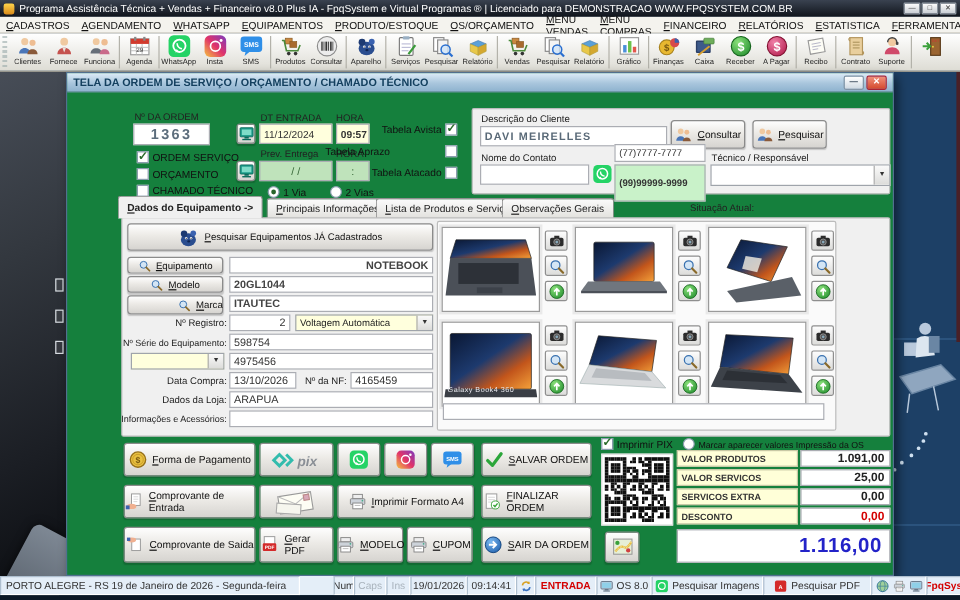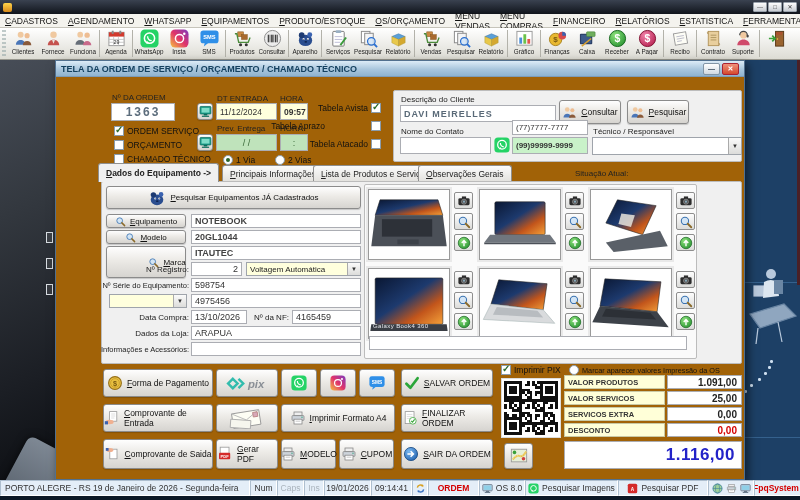--- a/index.html
+++ b/index.html
@@ -19,21 +19,21 @@
 .tbi .tl{max-width:30px;overflow:hidden;white-space:nowrap}
 .tbsep{width:1px;height:27px;background:#b3b2aa;margin:2px 1px 0 1px;flex:none}
 
 #deskL{position:absolute;left:0;top:60px;width:56px;height:420px;background:linear-gradient(155deg,#474d57 0%,#33383f 35%,#1b1e24 75%,#0c0e12 100%)}
 #deskR{position:absolute;right:0;top:60px;width:56px;height:420px;background:#1d4066}
 .dline{position:absolute;width:56px;height:1px;background:#35618d}
 .bracket{position:absolute;width:7px;height:11px;border:1px solid #d8dde2;background:rgba(255,255,255,.08)}
 #phone{position:absolute;left:12px;top:382px;width:46px;height:64px;background:linear-gradient(#7e8894,#5a636e);border-radius:7px;transform:rotate(28deg);box-shadow:0 0 8px rgba(0,0,0,.6)}
 #redgedge{position:absolute;right:0;top:60px;width:3px;height:225px;background:#4a2026}
 
-#win{position:absolute;left:55px;top:60px;width:690px;height:420px;background:#a16207;border:1px solid #51708f;box-shadow:3px 4px 9px rgba(0,0,0,.55)}
+#win{position:absolute;left:55px;top:60px;width:690px;height:420px;background:#15803d;border:1px solid #51708f;box-shadow:3px 4px 9px rgba(0,0,0,.55)}
 #wtitle{height:16px;background:linear-gradient(#dcebf7,#a9c6dd 55%,#8fb3cf);border-bottom:1px solid #7d9cb8;display:flex;align-items:center;padding:0 5px;font-size:9px;font-weight:bold;color:#14405f}
 #wtitle .wbtns{margin-left:auto;display:flex;gap:2px}
 .wbtn{width:17px;height:12px;border:1px solid #8295a6;border-radius:2px;background:linear-gradient(#fff,#cfd9e2);font-size:7px;line-height:10px;text-align:center;color:#345}
 .wbtn.close{background:linear-gradient(#f0907a,#d44a2e);border-color:#a23;color:#fff}
 .lbl{position:absolute;font-size:8px;color:#222;white-space:nowrap}
 .lblr{text-align:right}
 .fld{position:absolute;background:#fff;border:1px solid #abadb3;font-size:9px;color:#333;display:flex;align-items:center;padding:0 3px;overflow:hidden;white-space:nowrap}
 .yel{background:#ffffdd}
 .grn{background:#bfe3bb;color:#3a6a3a}
 .btn{position:absolute;background:linear-gradient(#fefefe,#eceae6 45%,#d6d4d0);border:1px solid #8b8b8b;border-radius:3px;display:flex;align-items:center;justify-content:center;gap:4px;font-size:8.5px;color:#111;box-shadow:0 1px 1px rgba(0,0,0,.18)}
@@ -75,20 +75,21 @@
 #clipart{position:absolute;right:2px;top:196px}
 #dots{position:absolute;right:26px;top:300px}
 </style>
 </head>
 <body>
 
 <div id="root">
 
   <div id="apptitle">
     <span style="width:9px;height:9px;background:linear-gradient(#ffd44a,#d98a1a);border-radius:2px;display:inline-block;flex:none"></span>
+    <span style="overflow:hidden">Programa Assistência Técnica + Vendas + Financeiro v8.0 Plus IA - FpqSystem e Virtual Programas ® | Licenciado para DEMONSTRACAO WWW.FPQSYSTEM.COM.BR</span>
     <span class="wbtns">
       <span class="awbtn">—</span>
       <span class="awbtn">□</span>
       <span class="awbtn">✕</span>
     </span>
   </div>
 
   <div id="menubar">
       <span class="mi">CADASTROS</span>
       <span class="mi">AGENDAMENTO</span>
@@ -513,21 +514,21 @@
         </div>
       <div class="lbl" style="left:345px;top:50px">Nome do Contato</div>
       <div class="fld" style="left:344px;top:60px;width:91px;height:17px"></div>
       <span style="position:absolute;left:438px;top:60px;width:16px;height:16px"><svg width="16" height="16" viewBox="0 0 20 20">
             <rect x="0.5" y="0.5" width="19" height="19" rx="4.5" fill="#25d366"></rect>
             <circle cx="10" cy="9.7" r="5.4" fill="none" stroke="#fff" stroke-width="1.6"></circle>
             <path d="M6.5 15.5l1-3 2 2z" fill="#fff"></path>
             <path d="M8 7.5c0 2.5 2 4.5 4.3 4.8" stroke="#fff" stroke-width="1.4" fill="none"></path>
           </svg></span>
       <div class="fld" style="left:456px;top:43px;width:76px;height:15px;font-size:8px">(77)7777-7777</div>
-      <div class="fld" style="left:456px;top:60px;width:76px;height:17px;font-size:8px;background:#c9f2c9;font-weight:bold">(99)99999-9999</div>
+      <div class="fld" style="left:456px;top:60px;width:76px;height:31px;font-size:8px;background:#c9f2c9;font-weight:bold">(99)99999-9999</div>
       <div class="lbl" style="left:537px;top:50px">Técnico / Responsável</div>
       <div class="dd" style="left:536px;top:60px;width:150px;height:18px">
           <span></span>
           <span class="arr">▼</span>
         </div>
 
       <div id="tabsrow" style="position:absolute;left:0;top:88px;width:688px;height:17px">
           <div class="tab active" style="left: 42px;">
             <span class="u">Dados do Equipamento -&gt;</span>
           </div>
@@ -561,36 +562,36 @@
         <div id="eqrows">
             <div class="btn" style="left: 5px; top: 33px; width: 80px; height: 14px; font-size: 8px;">
               <span style="width:11px;height:11px;display:inline-flex;flex:none">
                 <svg width="11" height="11" viewBox="0 0 20 20">
                   <circle cx="8.5" cy="8.5" r="5.2" fill="#cfe4f7" fill-opacity="0.85" stroke="#3a72b0" stroke-width="1.5"></circle>
                   <line x1="12.5" y1="12.5" x2="17.5" y2="17.5" stroke="#8a6a2a" stroke-width="2.6" stroke-linecap="round"></line>
                 </svg>
               </span>
               <span class="u">Equipamento</span>
             </div>
-            <div class="fld" style="left: 90px; top: 33px; width: 170px; height: 14px; font-weight: bold; color: rgb(68, 68, 68);">
+            <div class="fld" style="left: 90px; top: 33px; width: 170px; height: 14px; font-weight: bold; color: rgb(68, 68, 68); justify-content: flex-end;">
               <span>NOTEBOOK</span>
             </div>
             <div class="btn" style="left: 5px; top: 49px; width: 80px; height: 14px; font-size: 8px;">
               <span style="width:11px;height:11px;display:inline-flex;flex:none">
                 <svg width="11" height="11" viewBox="0 0 20 20">
                   <circle cx="8.5" cy="8.5" r="5.2" fill="#cfe4f7" fill-opacity="0.85" stroke="#3a72b0" stroke-width="1.5"></circle>
                   <line x1="12.5" y1="12.5" x2="17.5" y2="17.5" stroke="#8a6a2a" stroke-width="2.6" stroke-linecap="round"></line>
                 </svg>
               </span>
               <span class="u">Modelo</span>
             </div>
             <div class="fld" style="left: 90px; top: 49px; width: 170px; height: 14px; font-weight: bold; color: rgb(68, 68, 68);">
               <span>20GL1044</span>
             </div>
-            <div class="btn" style="left: 5px; top: 65px; width: 80px; height: 32px; font-size: 8px; padding-left: 42px;">
+            <div class="btn" style="left: 5px; top: 65px; width: 80px; height: 16px; font-size: 8px; padding-left: 42px;">
               <span style="width:11px;height:11px;display:inline-flex;flex:none">
                 <svg width="11" height="11" viewBox="0 0 20 20">
                   <circle cx="8.5" cy="8.5" r="5.2" fill="#cfe4f7" fill-opacity="0.85" stroke="#3a72b0" stroke-width="1.5"></circle>
                   <line x1="12.5" y1="12.5" x2="17.5" y2="17.5" stroke="#8a6a2a" stroke-width="2.6" stroke-linecap="round"></line>
                 </svg>
               </span>
               <span class="u">Marca</span>
             </div>
             <div class="fld" style="left: 90px; top: 65px; width: 170px; height: 14px; font-weight: bold; color: rgb(68, 68, 68);">
               <span>ITAUTEC</span>
@@ -1574,21 +1575,21 @@
           </div>
         </div>
       <div id="total" style="left:508px;top:364px;width:178px;height:28px">1.116,00</div>
     </div>
   </div>
 
   <div id="statusbar">
       <div class="seg left" style="width: 250px;">
         <span>PORTO ALEGRE - RS 19 de Janeiro de 2026 - Segunda-feira</span>
       </div>
-      <div class="seg" style="width: 27px;">
+      <div class="seg" style="width: 17px; margin-left: 28px;">
         <span>Num</span>
       </div>
       <div class="seg" style="width: 27px;">
         <span class="dim">Caps</span>
       </div>
       <div class="seg" style="width: 20px;">
         <span class="dim">Ins</span>
       </div>
       <div class="seg" style="width: 47px;">
         <span>19/01/2026</span>
@@ -1600,21 +1601,21 @@
         <span style="width:11px;height:11px;display:inline-flex;flex:none">
           <svg width="11" height="11" viewBox="0 0 14 14">
             <path d="M3 6a4 4 0 0 1 7-2" fill="none" stroke="#d8a020" stroke-width="1.8"></path>
             <path d="M11 8a4 4 0 0 1-7 2" fill="none" stroke="#3a72c0" stroke-width="1.8"></path>
             <path d="M10 1.5l1 2.8-2.9.3z" fill="#d8a020"></path>
             <path d="M4 12.5l-1-2.8 2.9-.3z" fill="#3a72c0"></path>
           </svg>
         </span>
       </div>
       <div class="seg" style="width: 51px;">
-        <span class="redtx">ORDEM</span>
+        <span class="redtx">ENTRADA</span>
       </div>
       <div class="seg" style="width: 46px;">
         <span style="width:11px;height:11px;display:inline-flex;flex:none">
           <svg width="11" height="11" viewBox="0 0 14 14">
             <rect x="1" y="2" width="12" height="8" rx="1" fill="#bcd" stroke="#678"></rect>
             <rect x="2.2" y="3.2" width="9.6" height="5.6" fill="#8fd0e8"></rect>
             <rect x="5" y="10" width="4" height="1.5" fill="#678"></rect>
             <rect x="3.5" y="11.5" width="7" height="1.2" fill="#678"></rect>
           </svg>
         </span>

